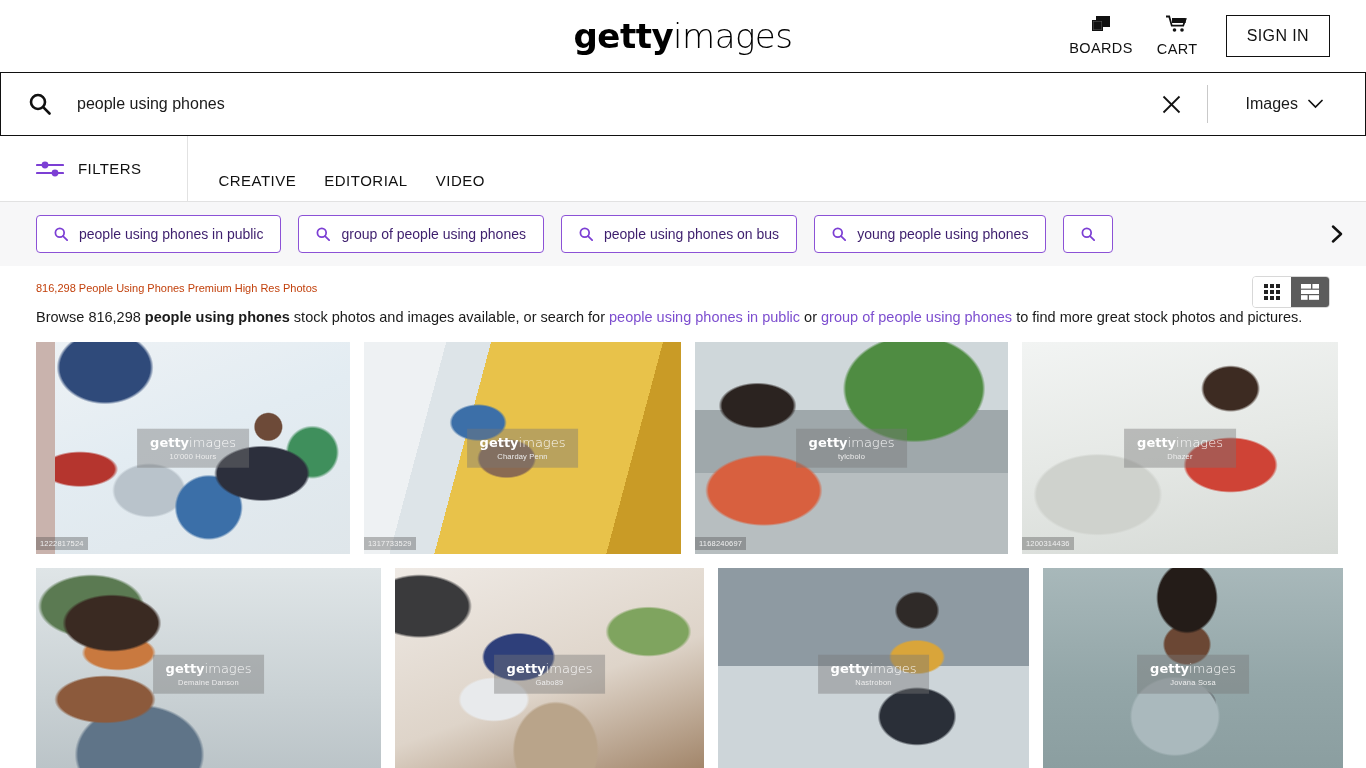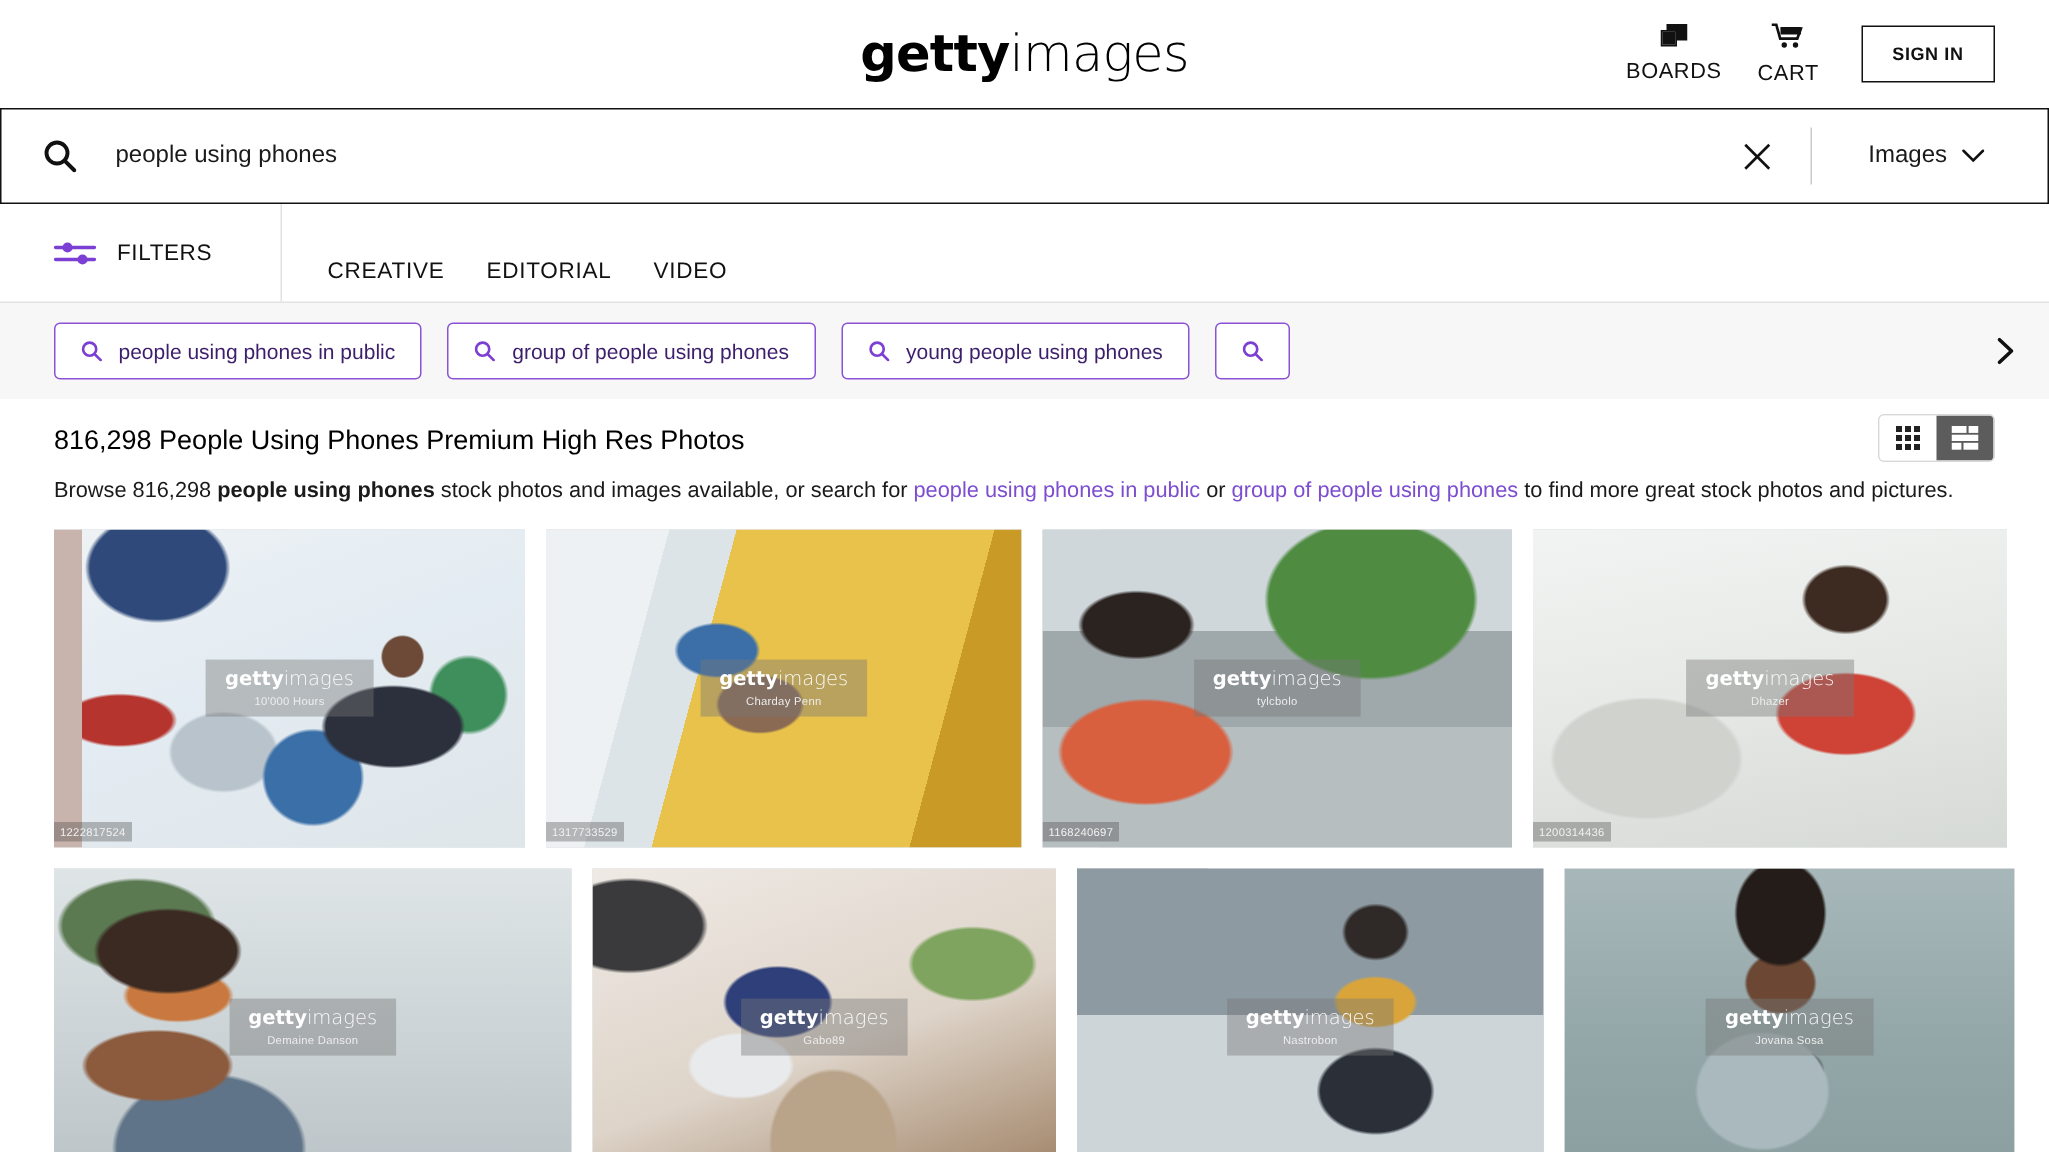--- a/index.html
+++ b/index.html
@@ -37,24 +37,23 @@
   .logo .i { font-weight: 300; }
 
   .nav-right {
     margin-left: auto; padding-right: 36px;
     display: flex; align-items: center; gap: 24px;
   }
   .nav-item { display: flex; align-items: center; gap: 8px; cursor: pointer; flex-direction: column; }
   .nav-item-label { font-size: 14.5px; letter-spacing: .4px; color: #111; text-transform: uppercase; }
   .signin-btn {
     border: 1px solid #111; background: #fff; color: #111;
-    padding: 11px 20px; font-size: 12px; letter-spacing: .4px;
+    padding: 11px 20px; font-size: 16px; letter-spacing: .4px;
     cursor: pointer; font-family: inherit; text-transform: uppercase;
     margin-left: 4px;
-    font-weight: bold;
   }
 
   
   .searchbar {
     height: 64px; width: 100%; border: 1px solid #111;
     display: flex; align-items: center; background: #fff;
   }
   .search-icon-wrap { padding: 0 16px 0 28px; display: flex; align-items: center; cursor: pointer; }
   .search-input {
     flex: 1; border: none; outline: none; font-size: 16px;
@@ -103,21 +102,21 @@
     flex: 0 0 auto;
   }
   .chip-next {
     position: absolute; right: 10px; top: 0; bottom: 0;
     display: flex; align-items: center; justify-content: center;
     width: 38px; cursor: pointer; background: #f7f7f8;
   }
 
   
   .results-head { padding: 14px 36px 0 36px; position: relative; background: #fff; }
-  .results-title { font-size: 18px; color: #000000; line-height: 1.5; }
+  .results-title { font-size: 11px; color: #c2410c; line-height: 1.5; }
   .results-desc { font-size: 14.5px; color: #1a1a1a; margin-top: 10px; line-height: 1.5; }
   .results-desc b { font-weight: 700; }
   .results-desc a { color: #7c4dcf; text-decoration: none; cursor: pointer; }
 
   .view-toggle {
     position: absolute; right: 36px; top: 10px;
     display: flex; border-radius: 4px; overflow: hidden;
     border: 1px solid #d8d8d8;
   }
   .view-btn {
@@ -246,20 +245,29 @@
     <span>people using phones in public</span>
   </div>
   <div class="chip">
     <span>
       <svg width="14" height="14" viewBox="0 0 16 16">
           <circle cx="6.6" cy="6.6" r="5" fill="none" stroke="#7c3fd4" stroke-width="2"></circle>
           <line x1="10.3" y1="10.3" x2="15" y2="15" stroke="#7c3fd4" stroke-width="2" stroke-linecap="round"></line>
         </svg>
     </span>
     <span>group of people using phones</span>
+  </div>
+  <div class="chip">
+    <span>
+      <svg width="14" height="14" viewBox="0 0 16 16">
+          <circle cx="6.6" cy="6.6" r="5" fill="none" stroke="#7c3fd4" stroke-width="2"></circle>
+          <line x1="10.3" y1="10.3" x2="15" y2="15" stroke="#7c3fd4" stroke-width="2" stroke-linecap="round"></line>
+        </svg>
+    </span>
+    <span>people using phones on bus</span>
   </div>
   <div class="chip">
     <span>
       <svg width="14" height="14" viewBox="0 0 16 16">
           <circle cx="6.6" cy="6.6" r="5" fill="none" stroke="#7c3fd4" stroke-width="2"></circle>
           <line x1="10.3" y1="10.3" x2="15" y2="15" stroke="#7c3fd4" stroke-width="2" stroke-linecap="round"></line>
         </svg>
     </span>
     <span>young people using phones</span>
   </div>

